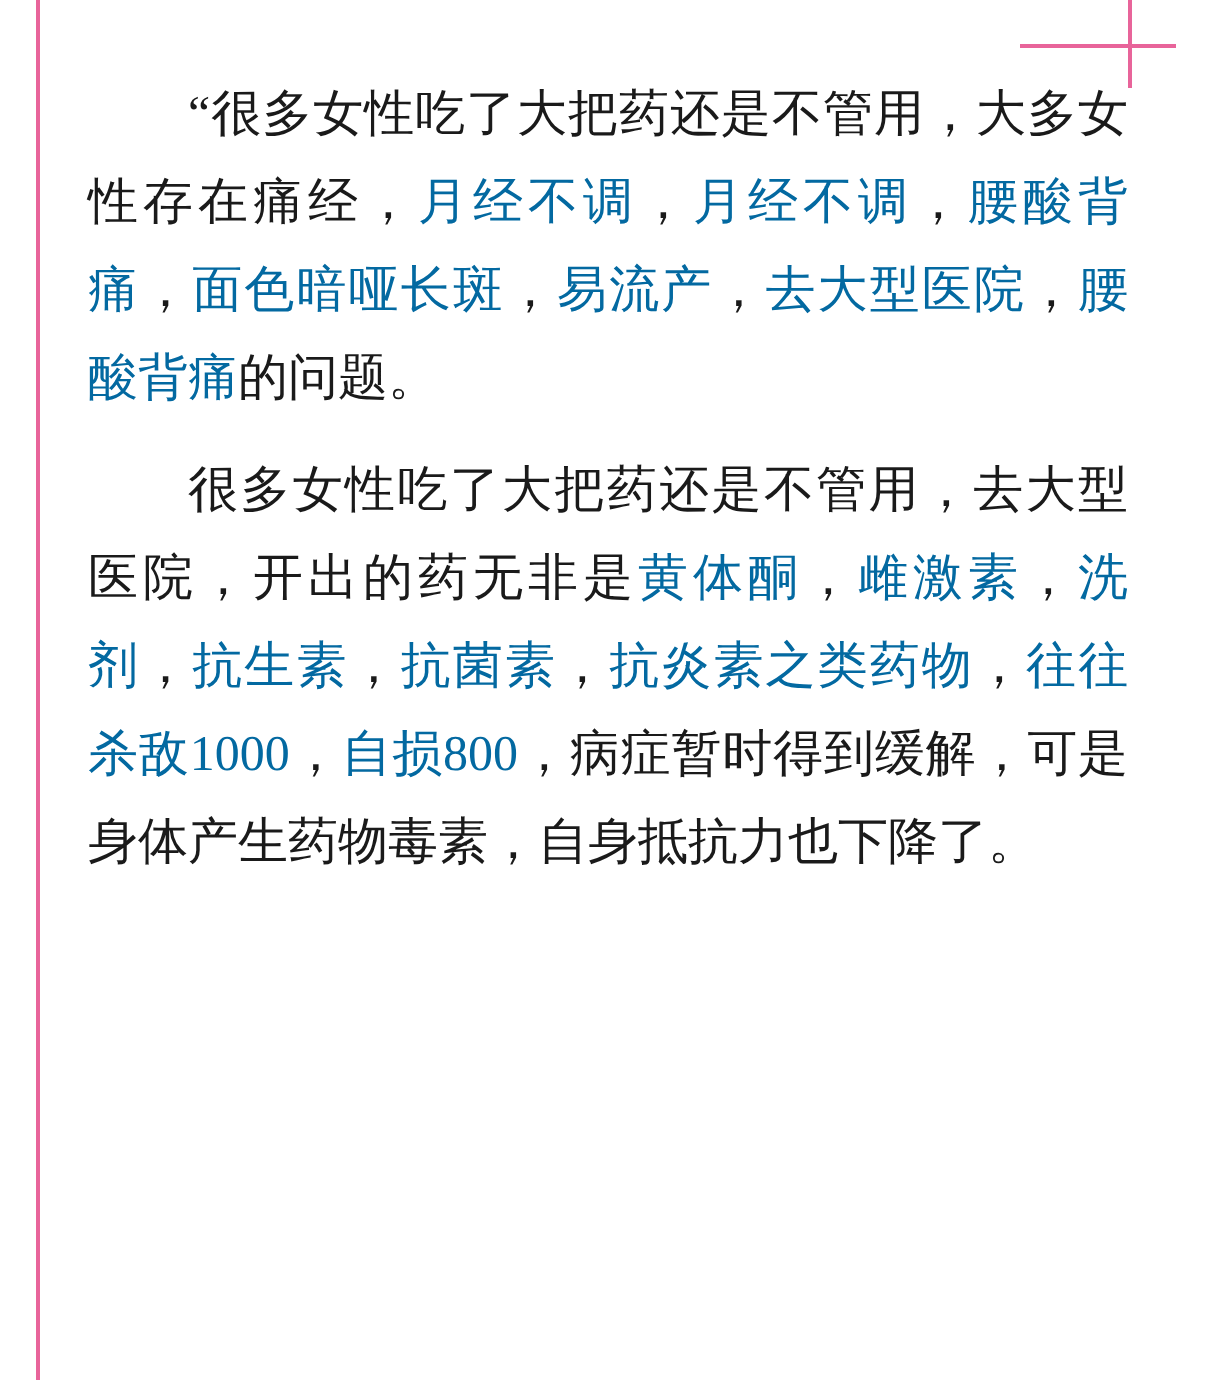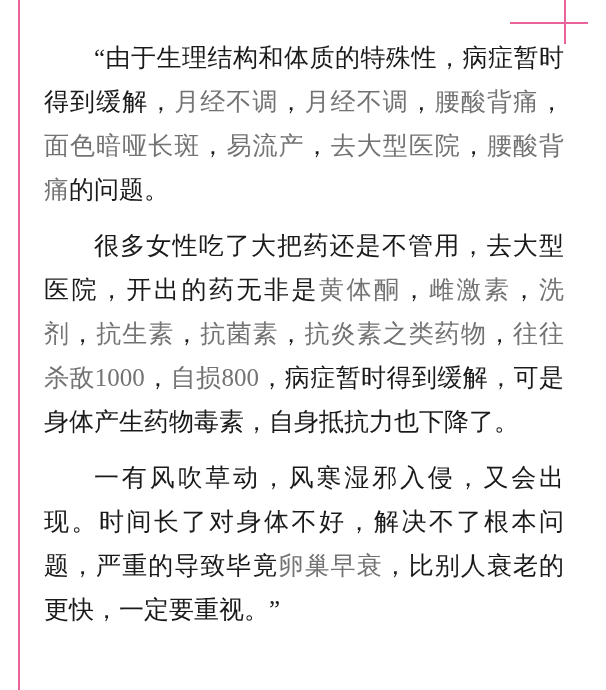--- a/index.html
+++ b/index.html
@@ -59,31 +59,30 @@
     color: #1a1a1a;
     font-family: "Liberation Serif", "DejaVu Serif", serif;
     text-align: justify;
     text-justify: inter-ideograph;
     letter-spacing: 0px;
   }
   p.para.indent {
     text-indent: 2em;
   }
   .hl {
-    color: #737373;
+    color: #0369a1;
   }
 </style>
 </head>
 <body>
 
 <div class="page">
 
   <div class="rule-left"></div>
   <div class="mark-h"></div>
   <div class="mark-v"></div>
 
   <div class="content">
-    <p class="para indent"><span>“由于生理结构和体质的特殊性，病症暂时得到缓解，</span><span class="hl">月经不调</span><span>，</span><span class="hl">月经不调</span><span>，</span><span class="hl">腰酸背痛</span><span>，</span><span class="hl">面色暗哑长斑</span><span>，</span><span class="hl">易流产</span><span>，</span><span class="hl">去大型医院</span><span>，</span><span class="hl">腰酸背痛</span><span>的问题。</span></p>
+    <p class="para indent"><span>“很多女性吃了大把药还是不管用，大多女性存在痛经，</span><span class="hl">月经不调</span><span>，</span><span class="hl">月经不调</span><span>，</span><span class="hl">腰酸背痛</span><span>，</span><span class="hl">面色暗哑长斑</span><span>，</span><span class="hl">易流产</span><span>，</span><span class="hl">去大型医院</span><span>，</span><span class="hl">腰酸背痛</span><span>的问题。</span></p>
     <p class="para indent"><span>很多女性吃了大把药还是不管用，去大型医院，开出的药无非是</span><span class="hl">黄体酮</span><span>，</span><span class="hl">雌激素</span><span>，</span><span class="hl">洗剂</span><span>，</span><span class="hl">抗生素</span><span>，</span><span class="hl">抗菌素</span><span>，</span><span class="hl">抗炎素之类药物</span><span>，</span><span class="hl">往往杀敌1000</span><span>，</span><span class="hl">自损800</span><span>，病症暂时得到缓解，可是身体产生药物毒素，自身抵抗力也下降了。</span></p>
-    <p class="para indent"><span>一有风吹草动，风寒湿邪入侵，又会出现。时间长了对身体不好，解决不了根本问题，严重的导致毕竟</span><span class="hl">卵巢早衰</span><span>，比别人衰老的更快，一定要重视。”</span></p>
   </div>
 
 </div>
 
 </body></html>

